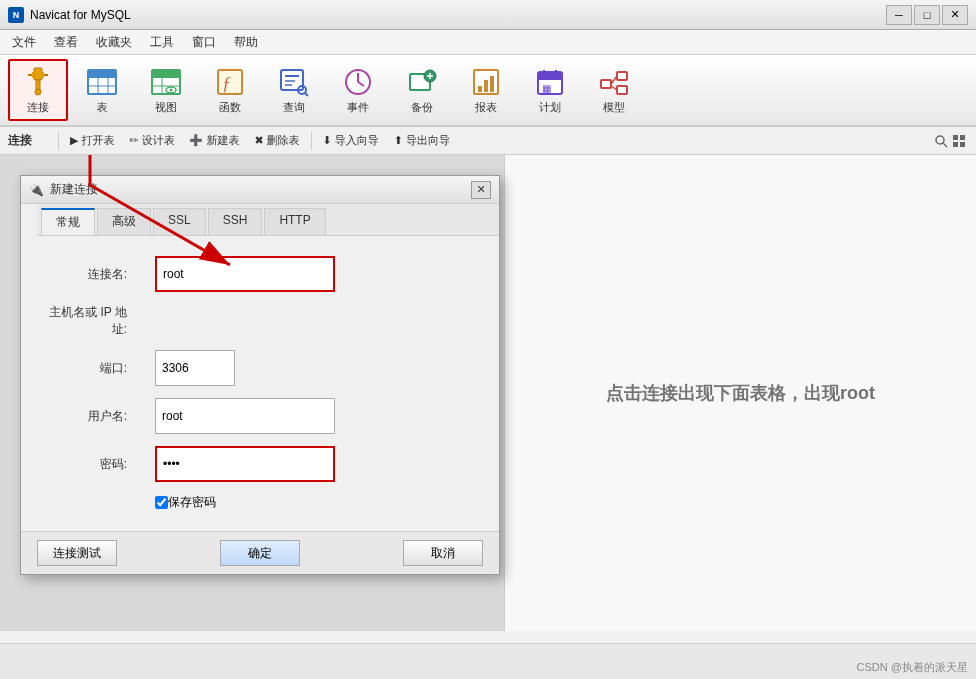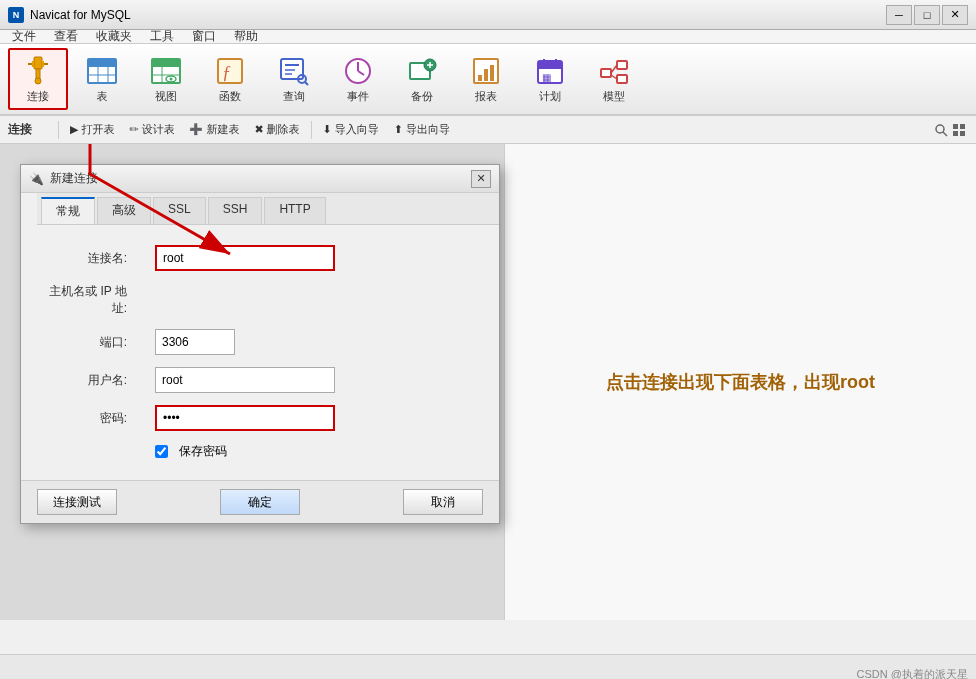--- a/index.html
+++ b/index.html
@@ -17,21 +17,21 @@
     }
     .title-bar-left { display: flex; align-items: center; gap: 6px; }
     .title-bar-controls { display: flex; gap: 2px; }
     .title-btn {
       width: 26px; height: 20px; background: #e0e0e0; border: 1px solid #aaa;
       display: flex; align-items: center; justify-content: center; cursor: pointer; font-size: 11px;
     }
 
     
     .menu-bar {
-      height: 14px;
+      height: 25px;
       background: #f5f5f5;
       border-bottom: 1px solid #ccc;
       display: flex;
       align-items: center;
       padding: 4px 4px;
       gap: 2px;
     }
     .menu-item {
       padding: 2px 8px;
       font-size: 12px;
@@ -126,33 +126,33 @@
     
     .right-panel {
       flex: 1;
       background: #f8f8f8;
       display: flex;
       align-items: center;
       justify-content: center;
       padding: 20px;
     }
     .hint-text {
-      color: #a16207;
+      color: #737373;
       font-size: 18px;
       font-weight: bold;
     }
 
     
     .status-bar {
-      height: 20px;
+      height: 36px;
       background: #e8e8e8;
       border-top: 1px solid #ccc;
       display: flex;
-      align-items: flex-start;
-      padding: 12px 8px;
+      align-items: flex-end;
+      padding: 4px 8px;
       font-size: 11px;
       color: #333;
       position: absolute;
       bottom: 0;
       left: 0;
       right: 0;
     }
     .status-right {
       margin-left: auto;
       color: #888;
@@ -231,34 +231,34 @@
     .form-label {
       width: 110px;
       font-size: 12px;
       color: #333;
       text-align: right;
       padding-right: 28px;
       flex-shrink: 0;
     }
     .form-input {
       flex: 1;
-      height: 26px;
+      height: 36px;
       border: 1px solid #aaa;
       background: white;
       padding: 2px 6px;
       font-size: 12px;
       outline: none;
     }
     .form-input.highlighted { border: 2px solid #cc0000; }
 
     .checkbox-row {
       display: flex;
       align-items: center;
       margin-left: 110px;
-      gap: 11px;
+      gap: 0;
       margin-top: 4px;
     }
 
     
     .dialog-footer {
       padding: 8px 16px;
       background: #e8e8e8;
       border-top: 1px solid #ccc;
       display: flex;
       justify-content: space-between;

